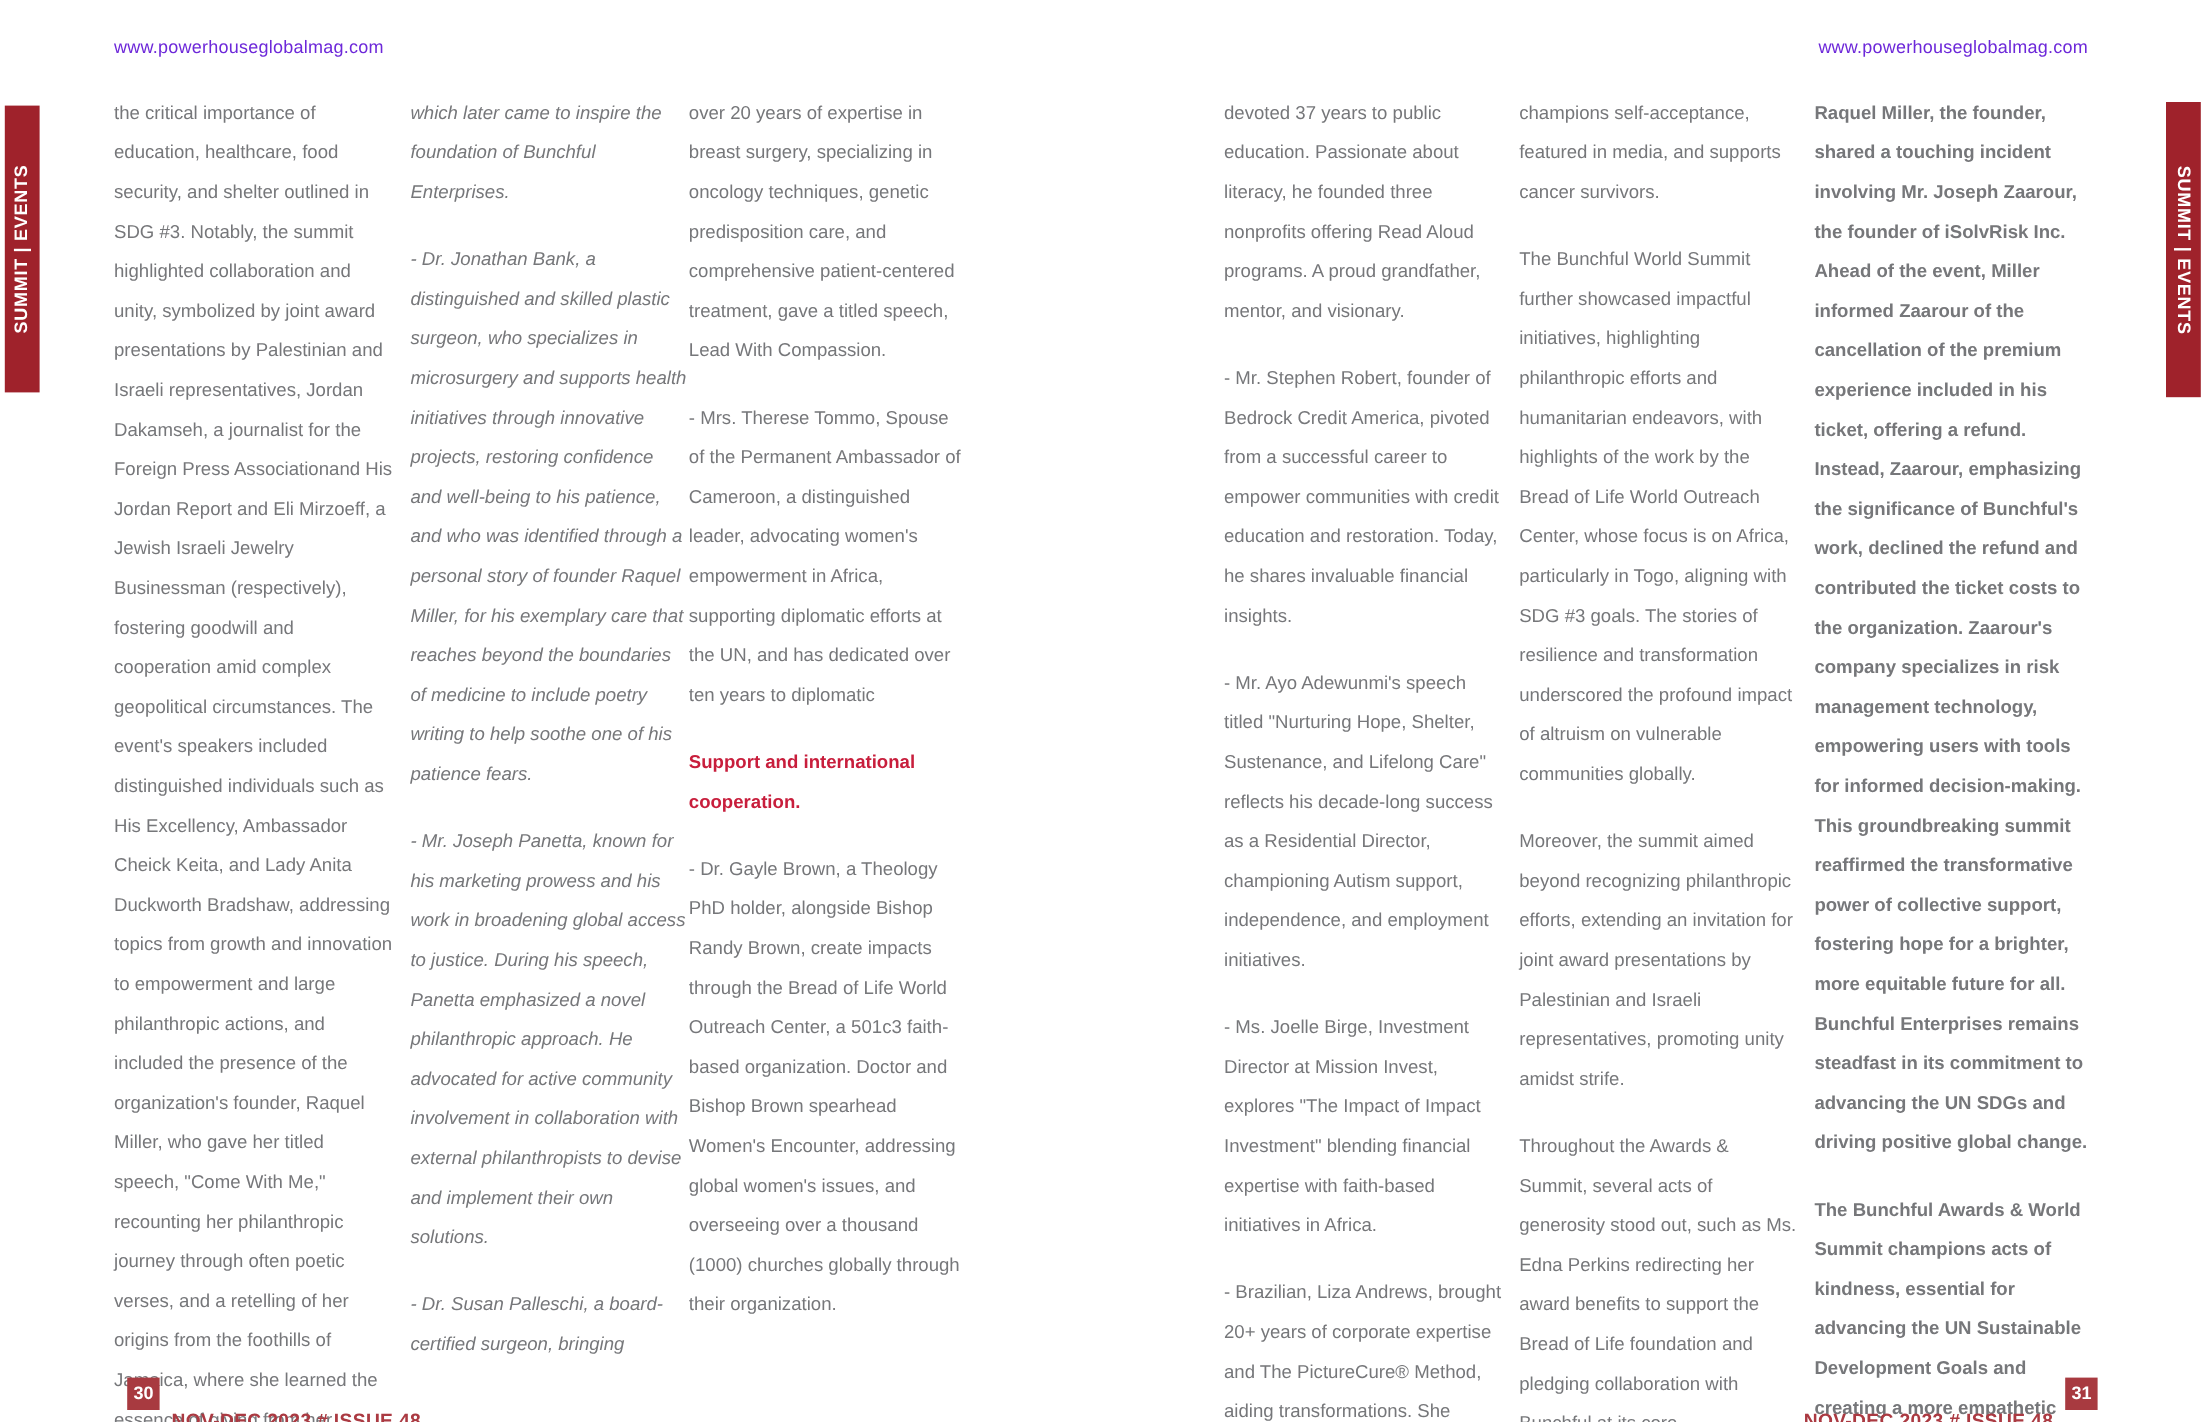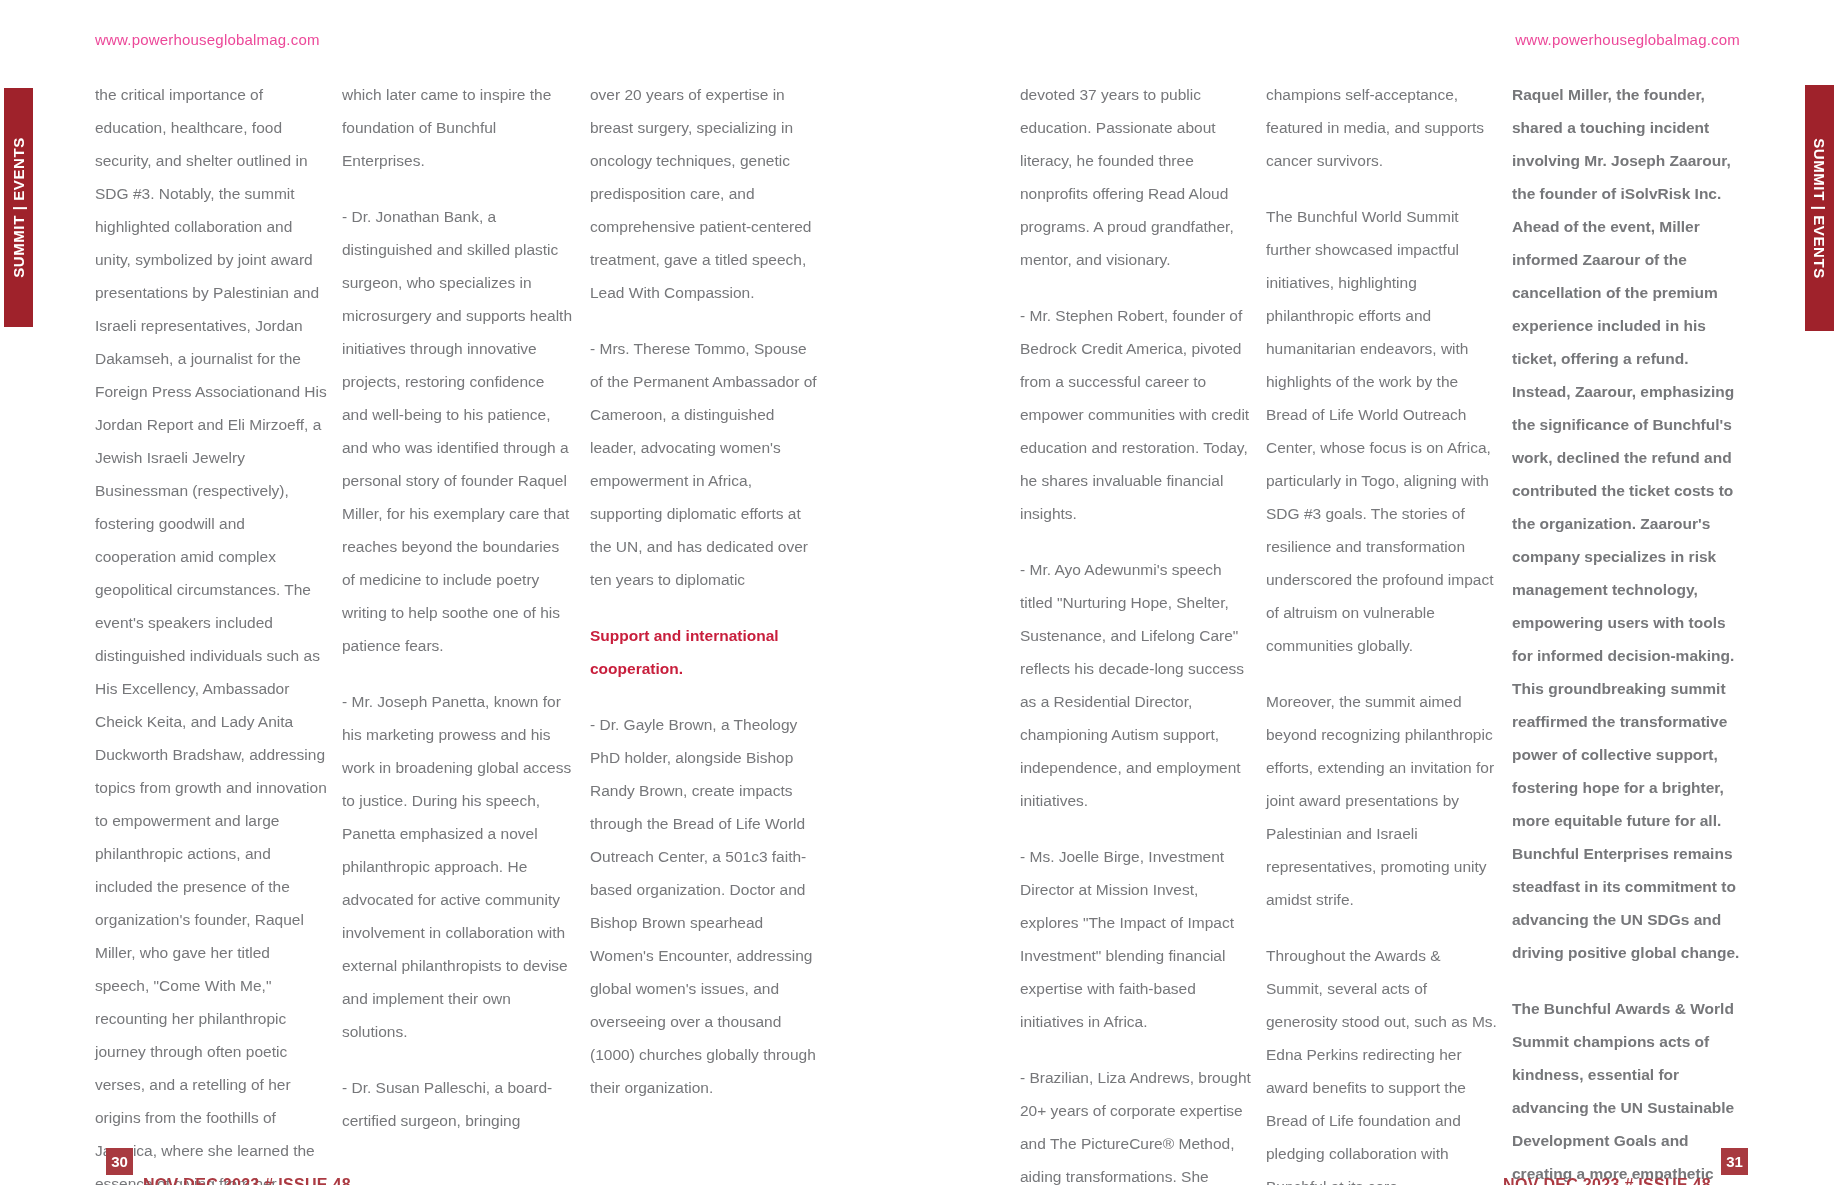--- a/index.html
+++ b/index.html
@@ -7,21 +7,21 @@
     width: 1837px; height: 1185px;
     background: #ffffff;
     font-family: "Liberation Sans", sans-serif;
     position: relative;
     overflow: hidden;
   }
   .page-header {
     position: absolute;
     top: 31px;
     font-size: 15px;
-    color: #ec4899;
+    color: #6d28d9;
     letter-spacing: 0.2px;
   }
   .header-left { left: 95px; }
   .header-right { right: 97px; }
 
   .banner {
     position: absolute;
     width: 29px;
     background: #9f222b;
     display: flex;
@@ -47,22 +47,22 @@
     font-size: 15.5px;
     line-height: 33px;
     color: #76777a;
   }
   .col p { margin: 0 0 23px 0; }
   .col p.red-heading {
     color: #c81e3c;
     font-weight: bold;
   }
   .col-l1 { left: 95px; }
-  .col-l2 { left: 342px; }
-  .col-l3 { left: 590px; }
+  .col-l2 { left: 342px; font-style: italic; }
+  .col-l3 { left: 574px; }
   .col-r1 { left: 1020px; }
   .col-r2 { left: 1266px; }
   .col-r3 { left: 1512px; font-weight: bold; }
 
   .footer {
     position: absolute;
     top: 1128px;
     display: flex;
     align-items: center;
     gap: 10px;

